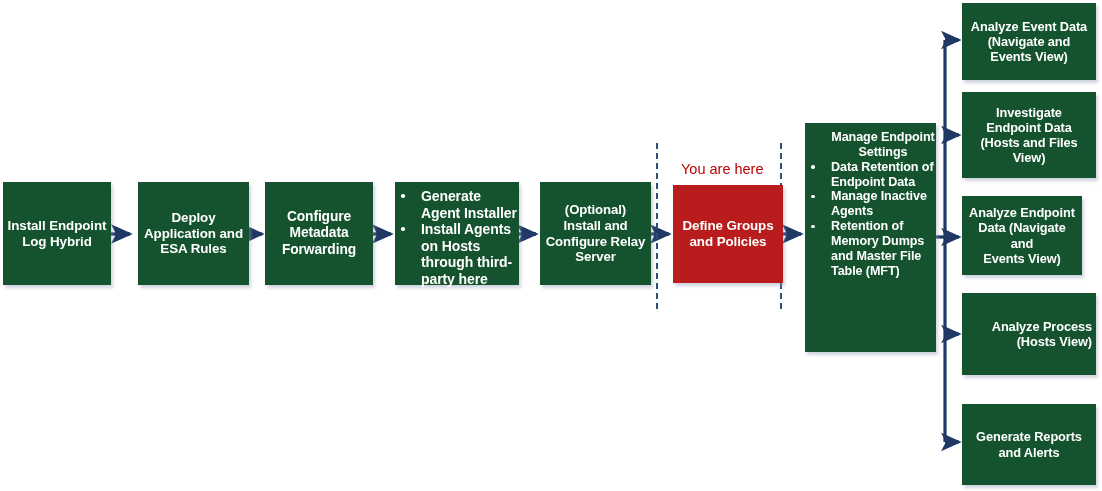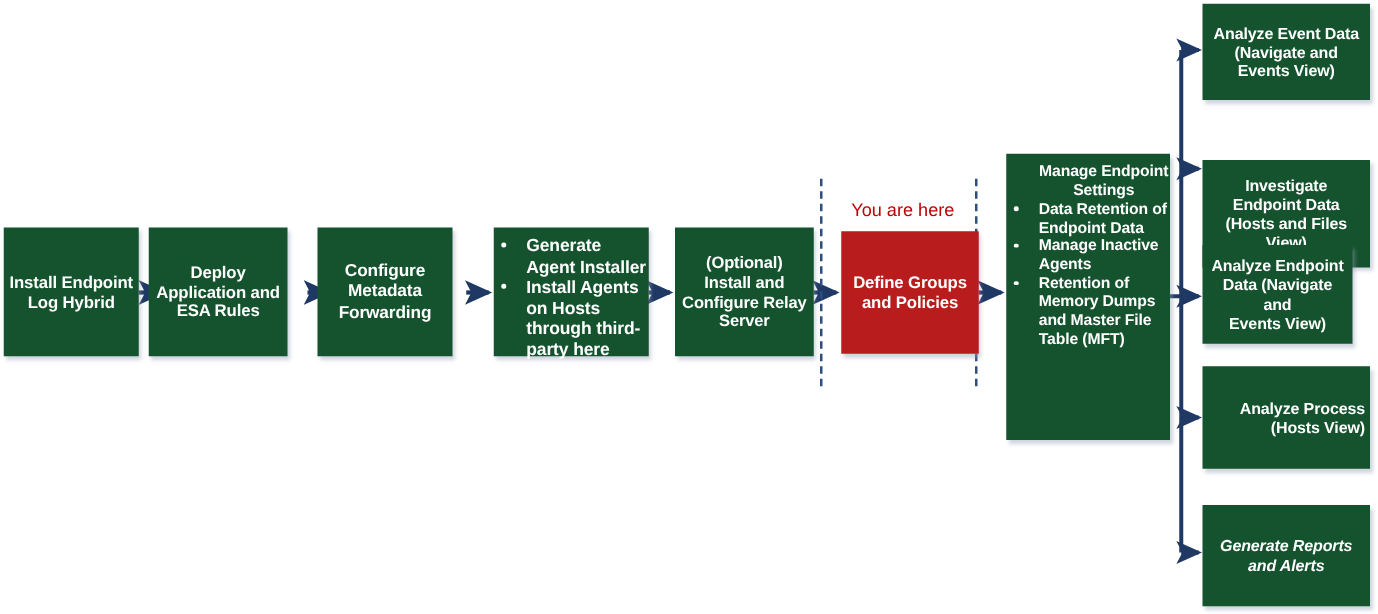--- a/index.html
+++ b/index.html
@@ -141,27 +141,27 @@
   <div class="dashline" style="left:656px; top:143px; height:166px;"></div>
   <div class="dashline" style="left:780px; top:143px; height:166px;"></div>
 
   <div class="youarehere" style="left:681px; top:161px; font-size:14.5px;">You are here</div>
 
   <div class="node" style="left:3px; top:182px; width:108px; height:103px; font-size:13.4px;">
     <span class="txt">Install Endpoint
 Log Hybrid</span>
   </div>
 
-  <div class="node" style="left:119px; top:182px; width:111px; height:103px; font-size:13.4px;">
+  <div class="node" style="left:138px; top:182px; width:111px; height:103px; font-size:13.4px;">
     <span class="txt">Deploy
 Application and
 ESA Rules</span>
   </div>
 
-  <div class="node" style="left:254px; top:182px; width:108px; height:103px; font-size:13.8px;">
+  <div class="node" style="left:265px; top:182px; width:108px; height:103px; font-size:13.8px;">
     <span class="txt">Configure
 Metadata
 Forwarding</span>
   </div>
 
   <div class="node bulleted" style="left:395px; top:182px; width:124px; height:103px; font-size:14px; padding-top:6px;">
     <div class="inner">
       <ul class="blist">
         <li><span class="dot"></span><span>Generate Agent Installer</span></li>
         <li><span class="dot"></span><span>Install Agents on Hosts through third-party here</span></li>
@@ -192,36 +192,36 @@
       </ul>
     </div>
   </div>
 
   <div class="node" style="left:962px; top:3px; width:134px; height:77px; font-size:12.8px;">
     <span class="txt">Analyze Event Data
 (Navigate and
 Events View)</span>
   </div>
 
-  <div class="node" style="left:962px; top:92px; width:134px; height:86px; font-size:12.8px;margin-top:36px;">
+  <div class="node" style="left:962px; top:92px; width:134px; height:86px; font-size:12.8px;">
     <span class="txt">Investigate
 Endpoint Data
 (Hosts and Files
 View)</span>
   </div>
 
   <div class="node" style="left:962px; top:196px; width:120px; height:79px; font-size:12.8px;">
     <span class="txt">Analyze Endpoint
 Data (Navigate and
 Events View)</span>
   </div>
 
   <div class="node" style="left:962px; top:293px; width:134px; height:82px; font-size:12.8px;text-align:right;">
     <span class="txt">Analyze Process
 (Hosts View)</span>
   </div>
 
-  <div class="node" style="left:962px; top:404px; width:134px; height:81px; font-size:12.8px;font-style:italic;">
+  <div class="node" style="left:962px; top:404px; width:134px; height:81px; font-size:12.8px;">
     <span class="txt">Generate Reports
 and Alerts</span>
   </div>
 
 </div>
 
 </body></html>

